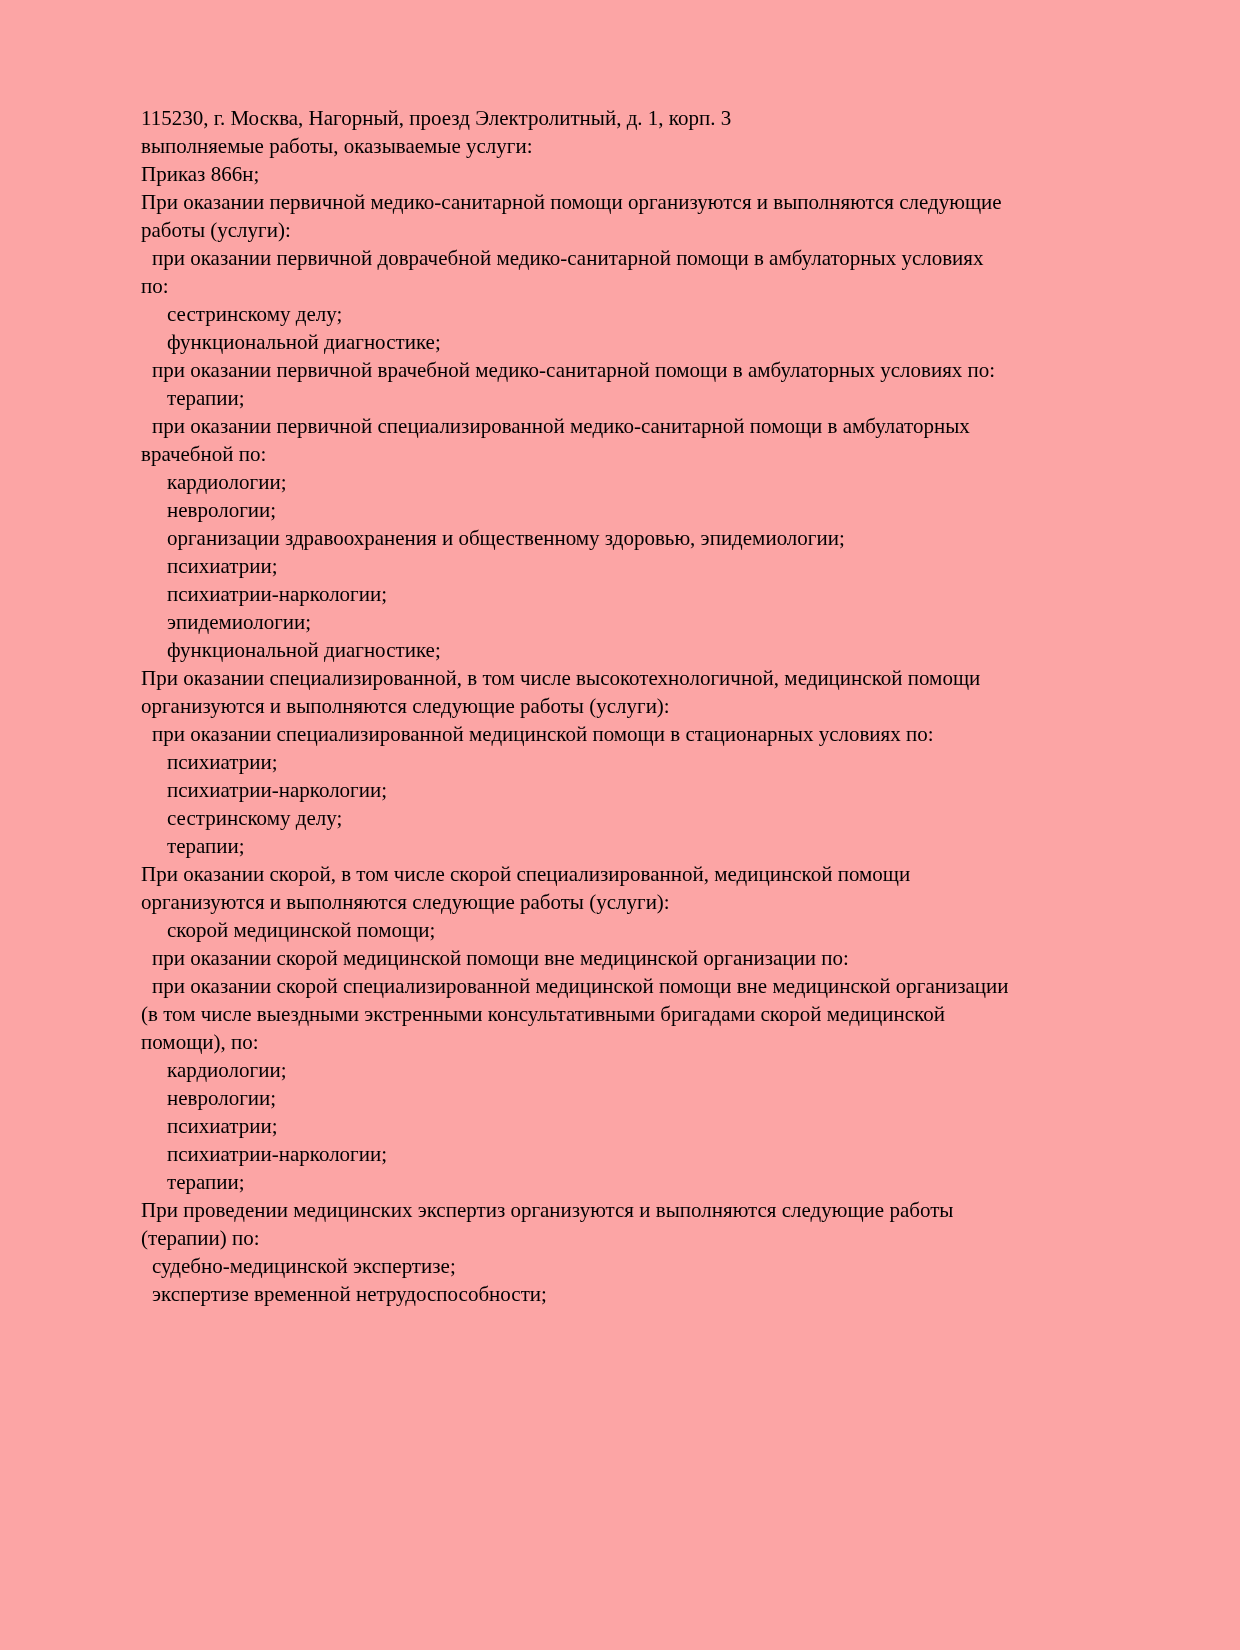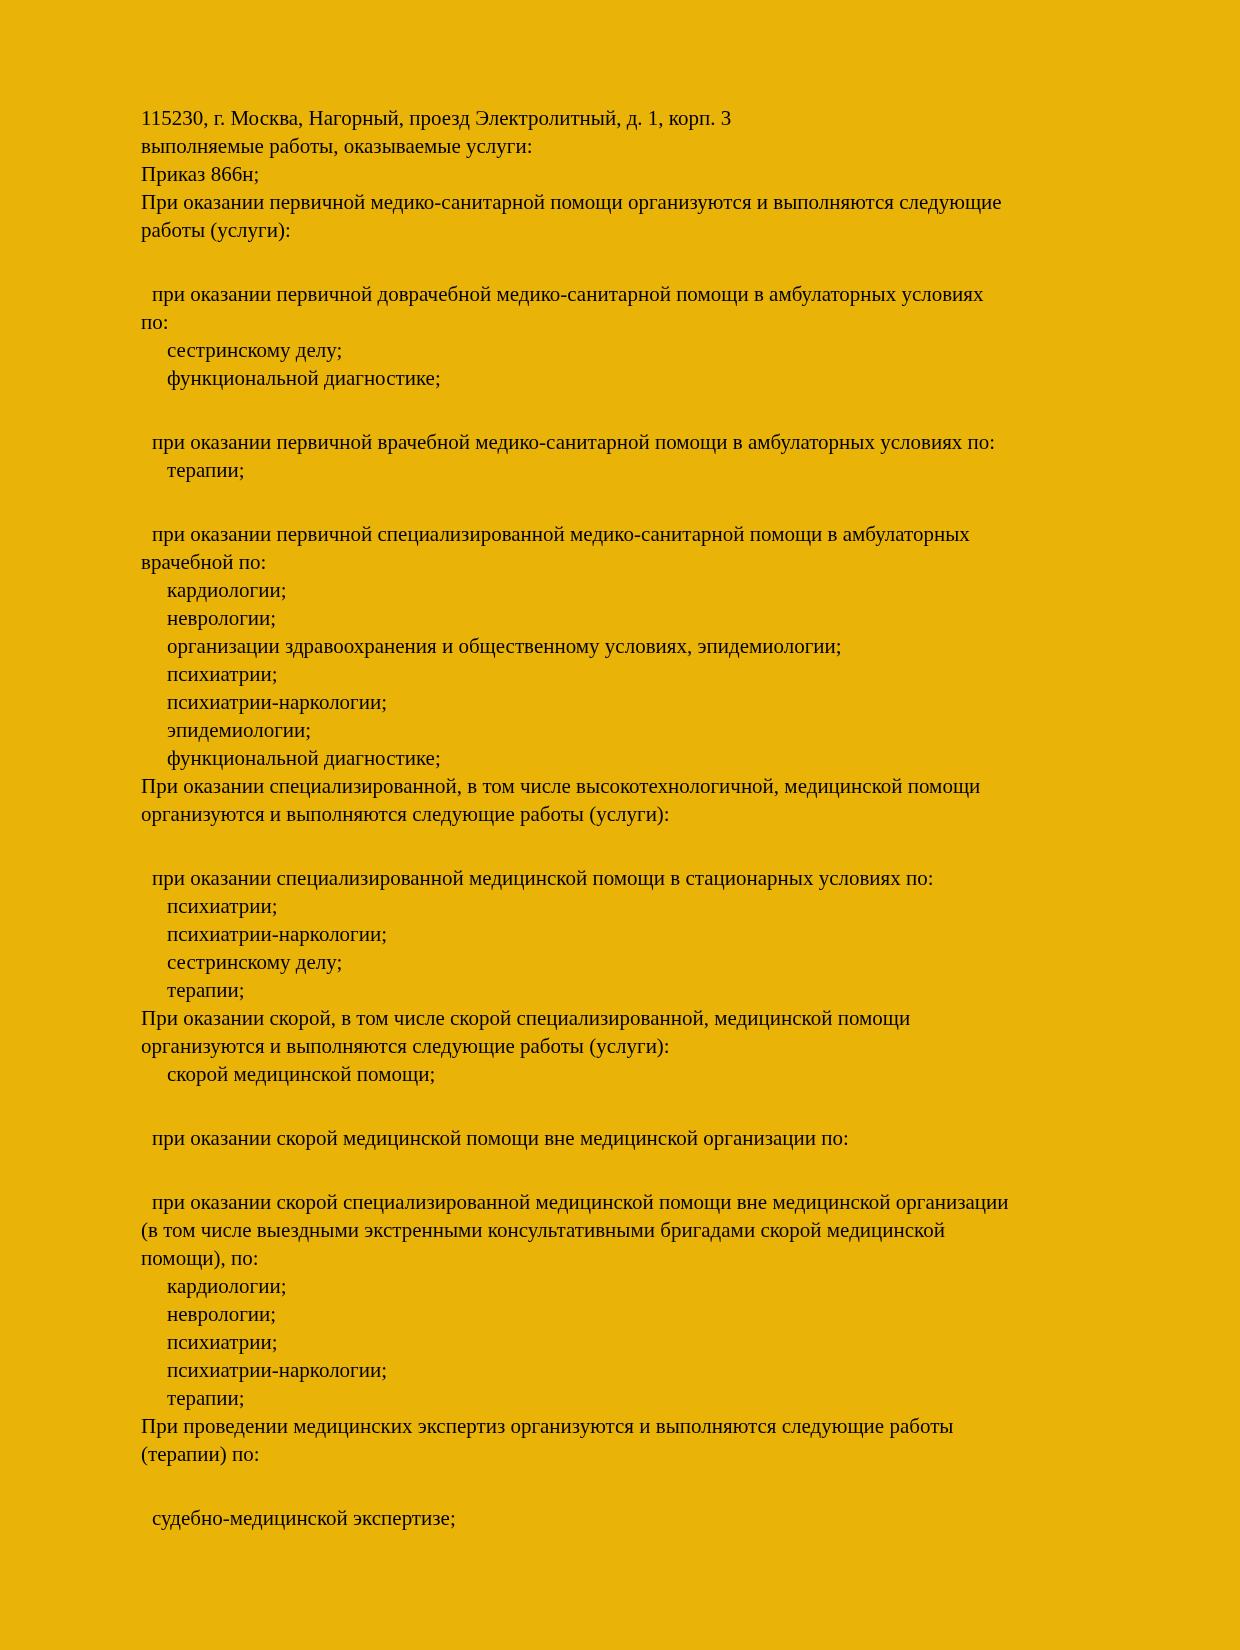--- a/index.html
+++ b/index.html
@@ -22,44 +22,44 @@
     top: 104px;
     left: 141px;
     width: 990px;
   }
   .line {
     height: 28px;
     line-height: 28px;
     white-space: nowrap;
   }
   .ind-0 { padding-left: 0; }
-  .ind-1 { padding-left: 11px; margin-top: 36px; }
+  .ind-1 { padding-left: 11px; }
   .ind-2 { padding-left: 26px; }
 </style>
 </head>
 <body>
 
-<div class="page" style="background: #eab308; color: rgb(0, 0, 0);">
+<div class="page" style="background: #fca5a5; color: rgb(0, 0, 0);">
   <div class="content">
       <div class="line ind-0">115230, г. Москва, Нагорный, проезд Электролитный, д. 1, корп. 3</div>
       <div class="line ind-0">выполняемые работы, оказываемые услуги:</div>
       <div class="line ind-0">Приказ 866н;</div>
       <div class="line ind-0">При оказании первичной медико-санитарной помощи организуются и выполняются следующие</div>
       <div class="line ind-0">работы (услуги):</div>
       <div class="line ind-1">при оказании первичной доврачебной медико-санитарной помощи в амбулаторных условиях</div>
       <div class="line ind-0">по:</div>
       <div class="line ind-2">сестринскому делу;</div>
       <div class="line ind-2">функциональной диагностике;</div>
       <div class="line ind-1">при оказании первичной врачебной медико-санитарной помощи в амбулаторных условиях по:</div>
       <div class="line ind-2">терапии;</div>
       <div class="line ind-1">при оказании первичной специализированной медико-санитарной помощи в амбулаторных</div>
       <div class="line ind-0">врачебной по:</div>
       <div class="line ind-2">кардиологии;</div>
       <div class="line ind-2">неврологии;</div>
-      <div class="line ind-2">организации здравоохранения и общественному условиях, эпидемиологии;</div>
+      <div class="line ind-2">организации здравоохранения и общественному здоровью, эпидемиологии;</div>
       <div class="line ind-2">психиатрии;</div>
       <div class="line ind-2">психиатрии-наркологии;</div>
       <div class="line ind-2">эпидемиологии;</div>
       <div class="line ind-2">функциональной диагностике;</div>
       <div class="line ind-0">При оказании специализированной, в том числе высокотехнологичной, медицинской помощи</div>
       <div class="line ind-0">организуются и выполняются следующие работы (услуги):</div>
       <div class="line ind-1">при оказании специализированной медицинской помощи в стационарных условиях по:</div>
       <div class="line ind-2">психиатрии;</div>
       <div class="line ind-2">психиатрии-наркологии;</div>
       <div class="line ind-2">сестринскому делу;</div>
@@ -72,14 +72,15 @@
       <div class="line ind-0">(в том числе выездными экстренными консультативными бригадами скорой медицинской</div>
       <div class="line ind-0">помощи), по:</div>
       <div class="line ind-2">кардиологии;</div>
       <div class="line ind-2">неврологии;</div>
       <div class="line ind-2">психиатрии;</div>
       <div class="line ind-2">психиатрии-наркологии;</div>
       <div class="line ind-2">терапии;</div>
       <div class="line ind-0">При проведении медицинских экспертиз организуются и выполняются следующие работы</div>
       <div class="line ind-0">(терапии) по:</div>
       <div class="line ind-1">судебно-медицинской экспертизе;</div>
+      <div class="line ind-1">экспертизе временной нетрудоспособности;</div>
     </div>
 </div>
 
 </body></html>

